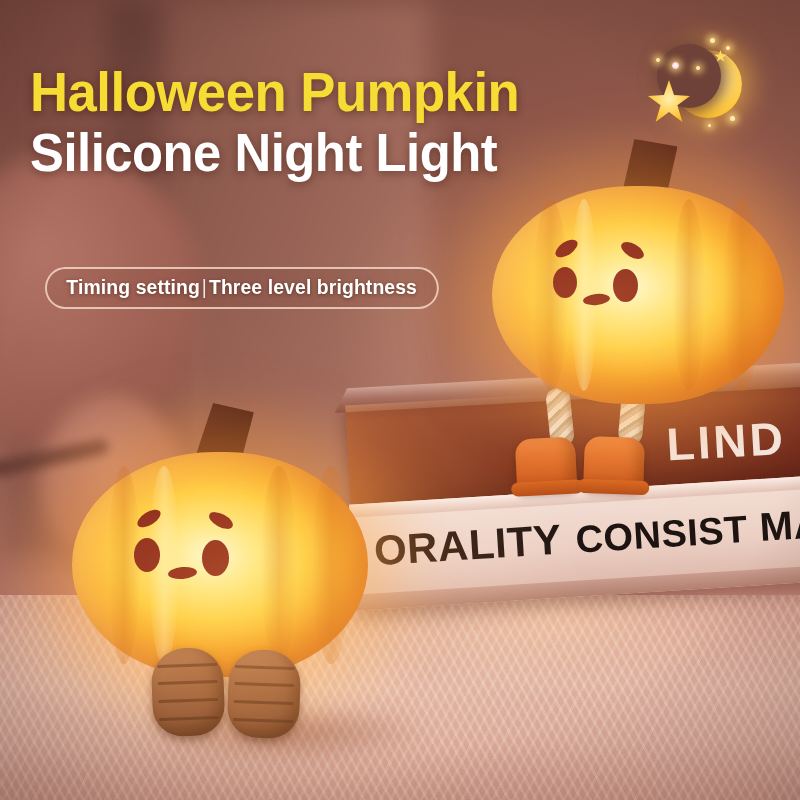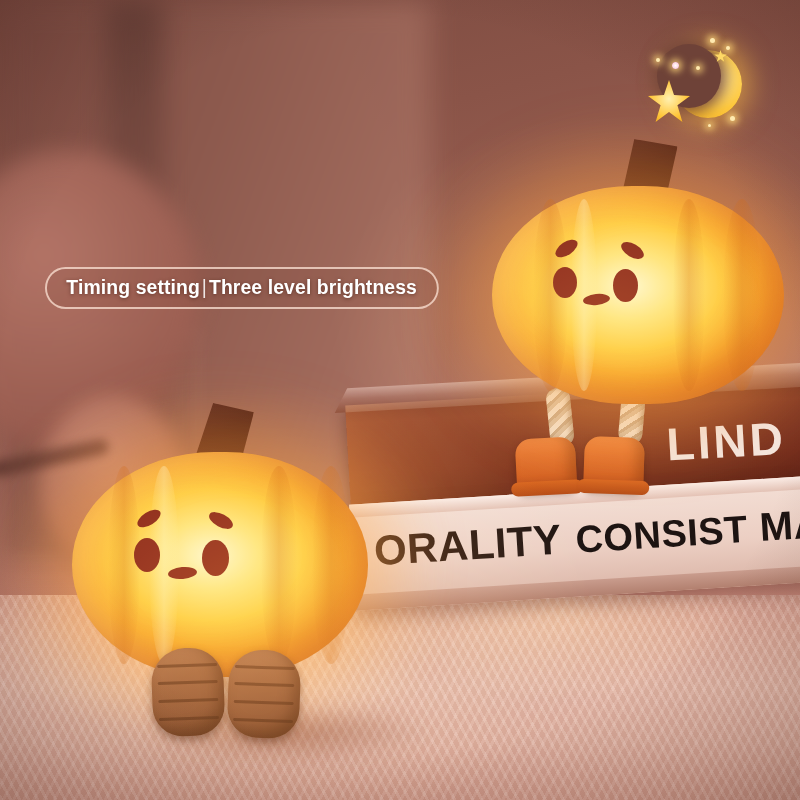--- a/index.html
+++ b/index.html
@@ -394,16 +394,20 @@
     <div class="sp-star"></div>
     <div class="sparkle sp1"></div>
     <div class="sparkle sp2"></div>
     <div class="sparkle sp3"></div>
     <div class="sparkle sp4"></div>
     <div class="sparkle sp5"></div>
     <div class="sparkle sp6"></div>
     <div class="sparkle sp7"></div>
   </div>
 
+  <div class="headline">
+    <div class="line1">Halloween Pumpkin</div>
+    <div class="line2">Silicone Night Light</div>
+  </div>
 
   <div class="badge"><span>Timing setting</span><span class="sep">|</span><span>Three level brightness</span></div>
 
 </div>
 
 </body></html>

